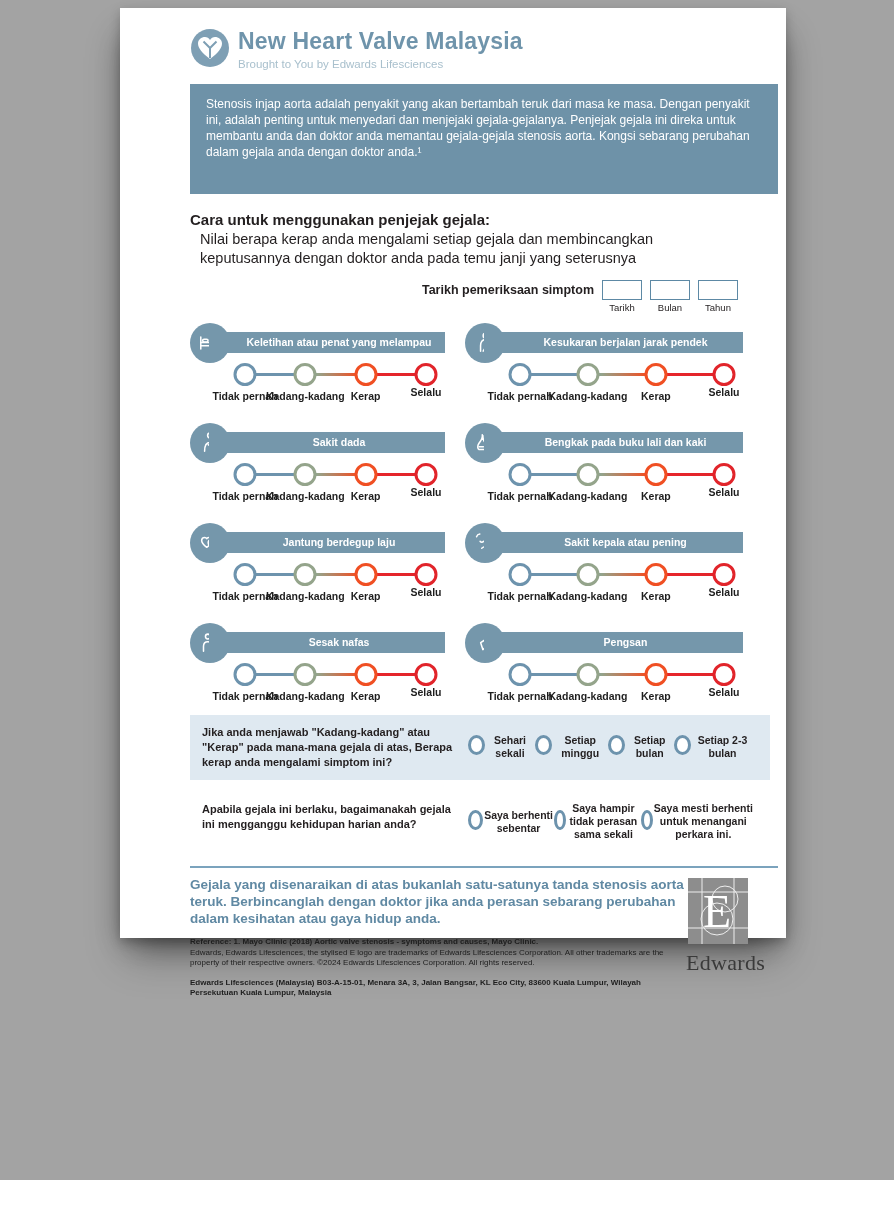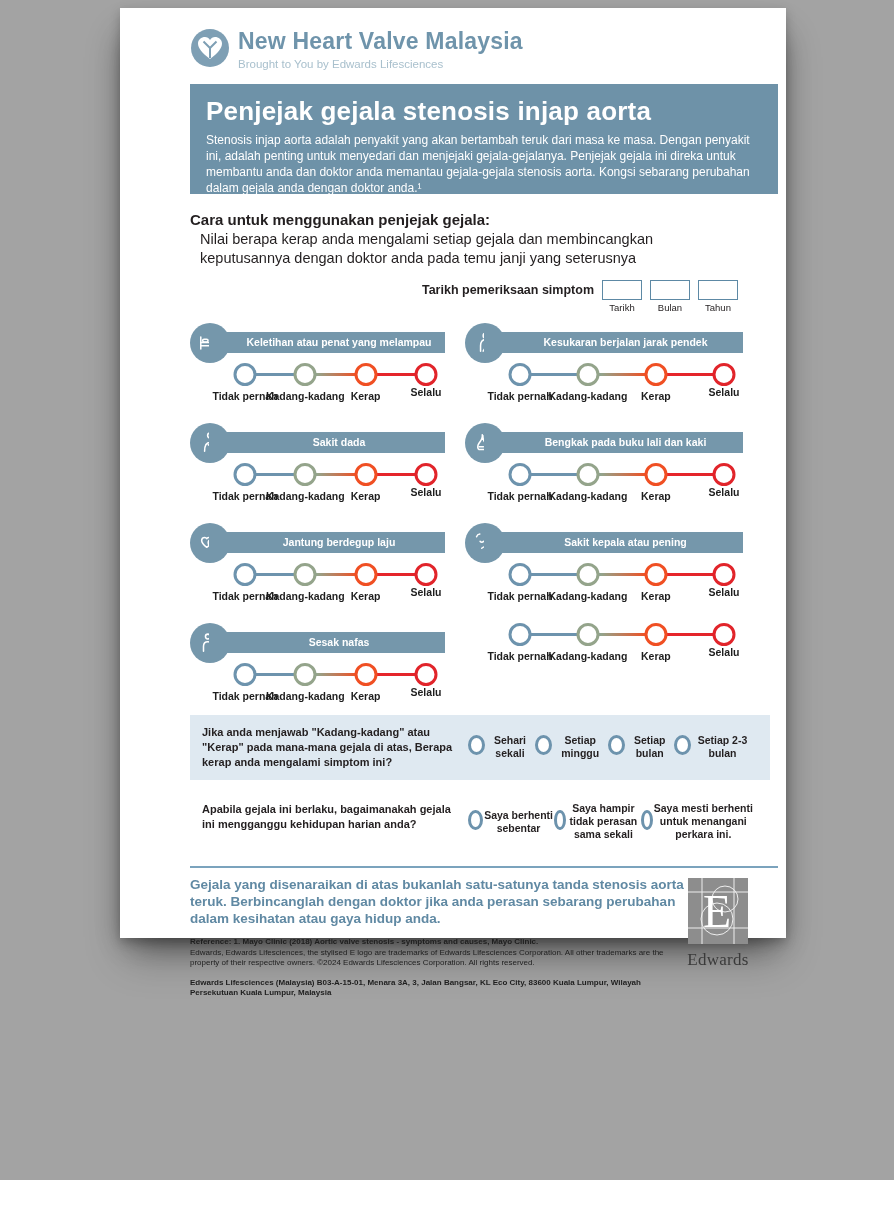--- a/index.html
+++ b/index.html
@@ -67,21 +67,21 @@
 
   
   .divider { margin-top:14px; height:2px; background:#7ba3bd; width:100%; }
   .footer { position:relative; margin-top:8px; }
   .warning { width:500px; font-size:13.5px; font-weight:700; color:#6089a3; line-height:1.28; }
   .fineprint { margin-top:10px; width:488px; font-size:8px; line-height:1.3; color:#1e1e1e; }
   .fp-ref { font-weight:700; }
   .fp-tm { margin-top:0px; }
   .fp-addr { margin-top:9px; font-weight:700; }
   .edwards { position:absolute; right:28px; top:2px; width:64px; text-align:center; }
-  .edwards-wordmark { font-family:"Liberation Serif", serif; font-size:17px; color:#3a3a3a; margin-top:2px; letter-spacing:.3px; }
+  .edwards-wordmark { font-family:"Liberation Serif", serif; font-size:22px; color:#3a3a3a; margin-top:2px; letter-spacing:.3px; }
 </style>
 </head>
 <body>
 
 <div class="canvas">
 <div class="page">
   <div class="content">
 
     <div class="brand">
       <div class="brand-logo">
@@ -91,21 +91,20 @@
           <path d="M20 30 V20 M20 20 L13.5 13.5 M20 20 L26.5 13.5" stroke="#7e9fb4" stroke-width="2" fill="none"></path>
         </svg>
       </div>
       <div class="brand-text">
         <div class="brand-name">New Heart Valve Malaysia</div>
         <div class="brand-tagline">Brought to You by Edwards Lifesciences</div>
       </div>
     </div>
 
     <div class="titleblock">
-      <h1>Penjejak gejala stenosis injap aorta</h1>
       <p>Stenosis injap aorta adalah penyakit yang akan bertambah teruk dari masa ke masa. Dengan penyakit ini, adalah penting untuk menyedari dan menjejaki gejala-gejalanya. Penjejak gejala ini direka untuk membantu anda dan doktor anda memantau gejala-gejala stenosis aorta. Kongsi sebarang perubahan dalam gejala anda dengan doktor anda.¹</p>
     </div>
 
     <div class="howto">
       <div class="howto-h">Cara untuk menggunakan penjejak gejala:</div>
       <div class="howto-b">Nilai berapa kerap anda mengalami setiap gejala dan membincangkan keputusannya dengan doktor anda pada temu janji yang seterusnya</div>
     </div>
 
     <div class="daterow">
       <div class="date-label">Tarikh pemeriksaan simptom</div>
@@ -303,20 +302,32 @@
             <div class="dot d3"></div>
             <div class="slab s0">Tidak pernah</div>
             <div class="slab s1">Kadang-kadang</div>
             <div class="slab s2">Kerap</div>
             <div class="slab s3">Selalu</div>
           </div>
         </div>
       </div>
 
       <div class="sym">
+        <div class="sym-head">
+          <div class="icon-circle">
+            <svg viewBox="0 0 24 24" width="26" height="26" fill="none" stroke="#fff" stroke-width="1.4" stroke-linecap="round" stroke-linejoin="round">
+              <circle cx="14.5" cy="6" r="2.1"></circle>
+                  <path d="M13.2 8.3l-5.2 3.4 2 6.3"></path>
+                  <path d="M13.2 8.3l1.7 4.8-4.7 4.9"></path>
+                  <path d="M18.3 3l1.6 1.6"></path>
+                  <path d="M20 6.2l1 1"></path>
+            </svg>
+          </div>
+          <div class="sym-bar">Pengsan</div>
+        </div>
         <div class="scale">
           <div class="track-area">
             <div class="track-line"></div>
             <div class="dot d0"></div>
             <div class="dot d1"></div>
             <div class="dot d2"></div>
             <div class="dot d3"></div>
             <div class="slab s0">Tidak pernah</div>
             <div class="slab s1">Kadang-kadang</div>
             <div class="slab s2">Kerap</div>

